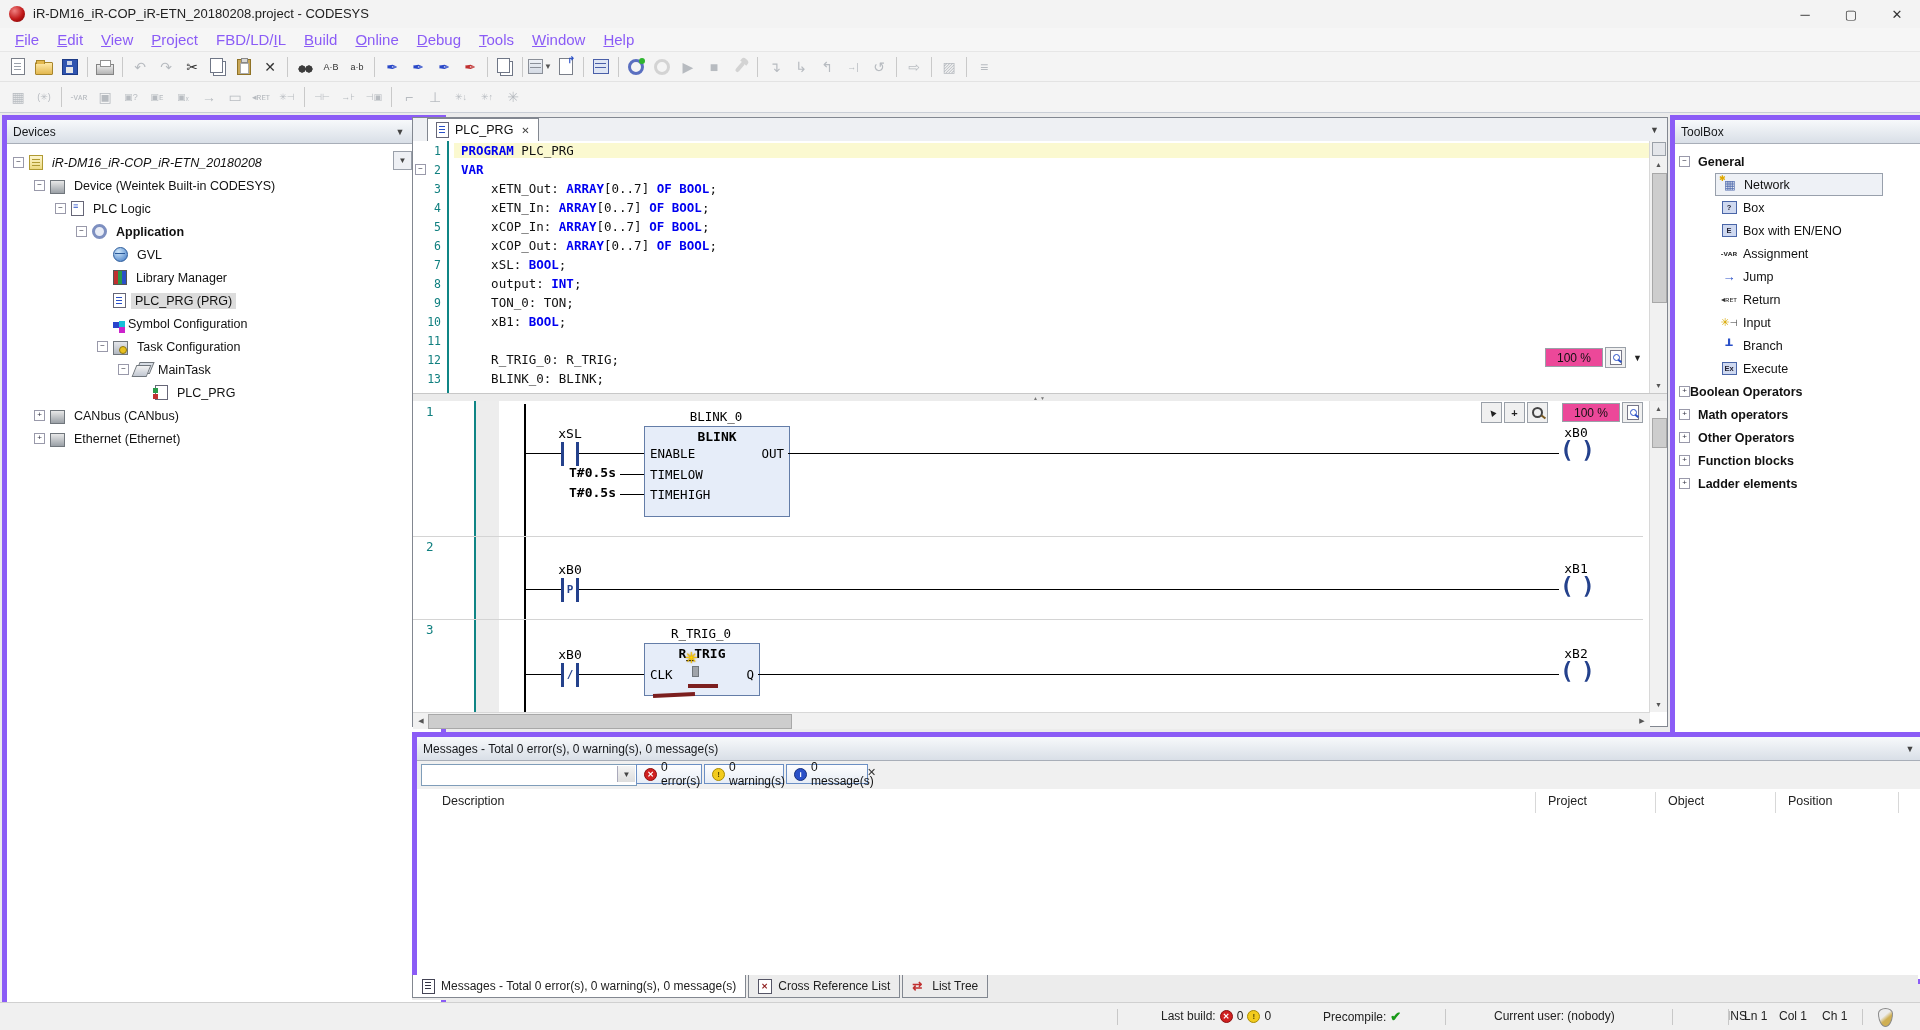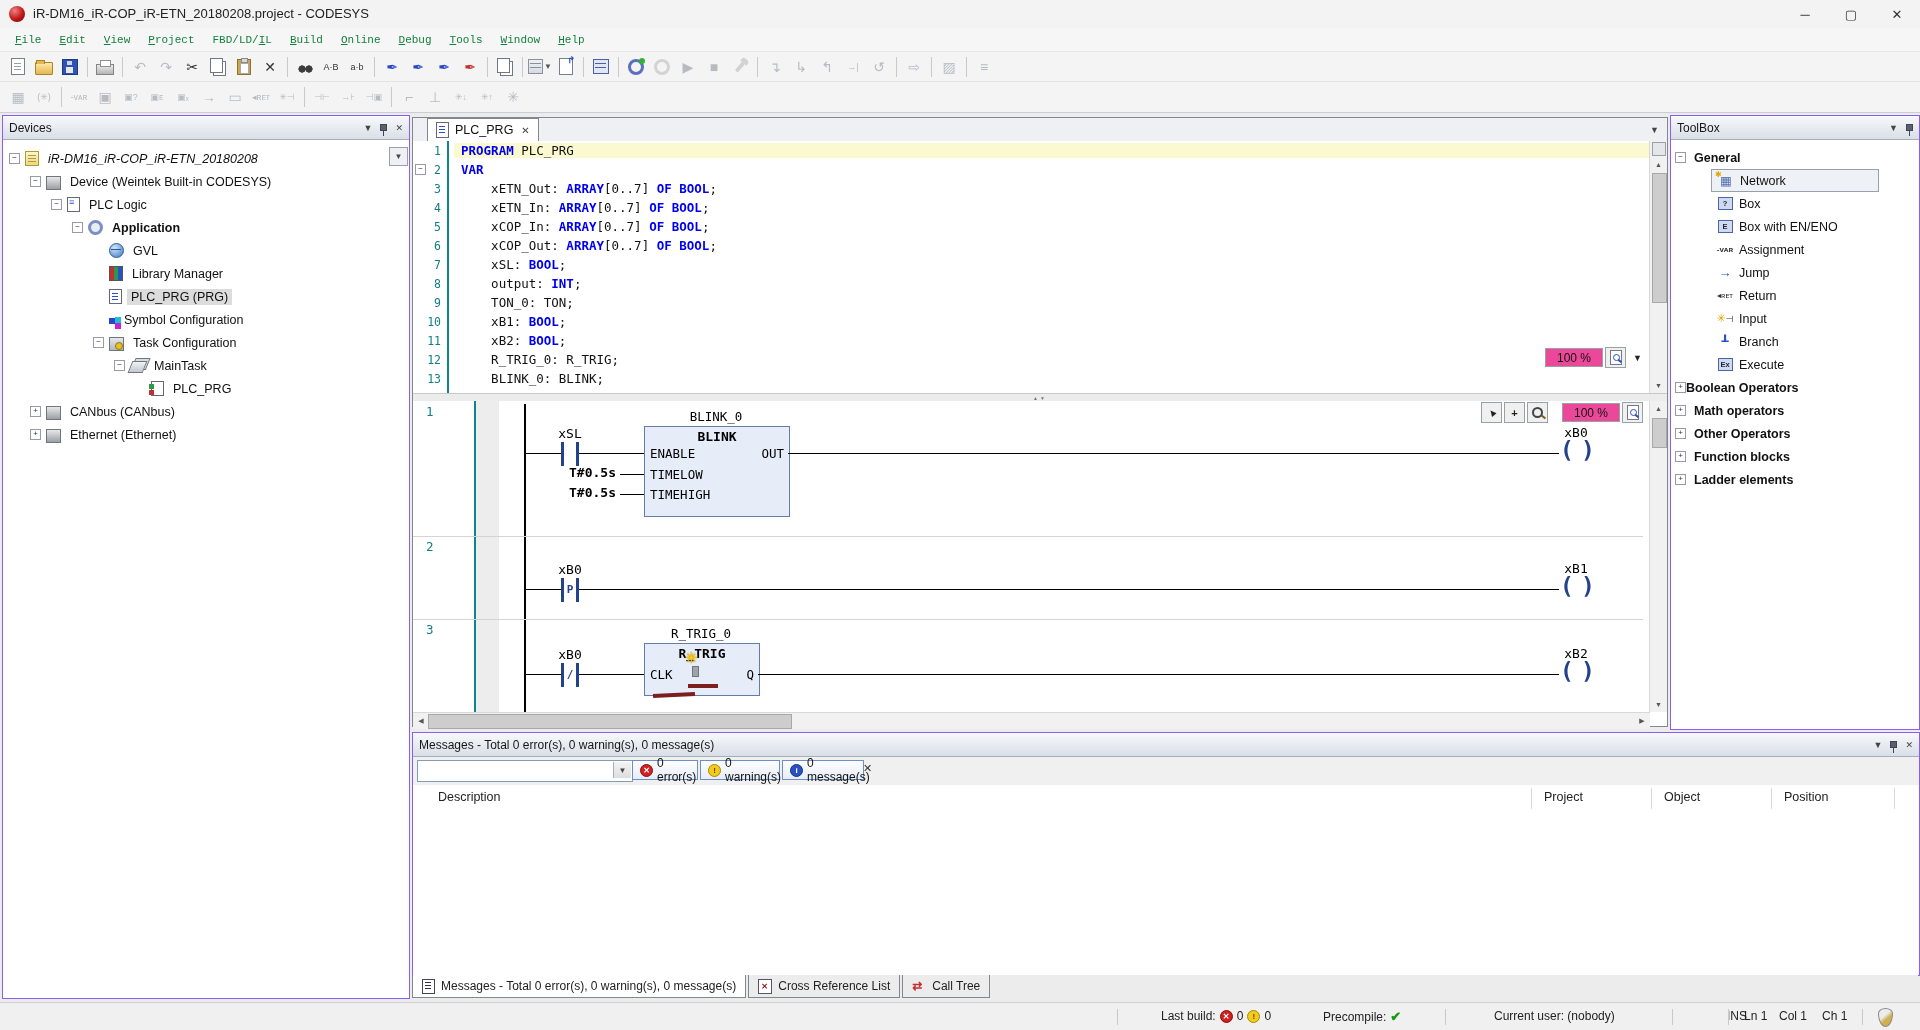--- a/index.html
+++ b/index.html
@@ -4,21 +4,21 @@
 <style>
   html,body{margin:0;padding:0;background:#e6e6e6;font-family:"Liberation Sans",sans-serif;}
   #app{position:relative;width:1920px;height:1030px;background:#ececec;overflow:hidden;font-size:12px;color:#111;}
   .abs{position:absolute;}
   
   #titlebar{left:0;top:0;width:1920px;height:28px;background:#f3f3f3;border-bottom:1px solid #e2e2e2;}
   #title-icon{left:9px;top:6px;width:16px;height:16px;border-radius:50%;background:radial-gradient(circle at 35% 30%,#f08080,#c01818 55%,#6d0000);}
   #title-text{left:33px;top:6px;font-size:13px;color:#222;}
   .winbtn{top:0;width:46px;height:28px;display:flex;align-items:center;justify-content:center;font-size:13px;color:#333;}
   #menubar{left:0;top:28px;width:1920px;height:24px;background:#f6f6f6;display:flex;align-items:center;padding-left:6px;box-sizing:border-box;border-bottom:1px solid #e6e6e6;}
-  .menu-item{padding:3px 9px;font-size:11px;color:#15803d;font-family:Liberation Mono, monospace;}
+  .menu-item{padding:3px 9px;font-size:15px;color:#8b5cf6;}
   .menu-item u{text-decoration:underline;}
   .toolbar{left:0;width:1920px;height:30px;background:#f4f4f4;display:flex;align-items:center;padding-left:5px;box-sizing:border-box;}
   #toolbar1{top:52px;border-bottom:1px solid #e3e3e3;}
   #toolbar2{top:82px;height:31px;border-bottom:1px solid #c9ced6;}
   .tb-btn{width:24px;height:24px;display:inline-flex;align-items:center;justify-content:center;margin:0 1px;font-size:14px;color:#333;flex:none;}
   .tb-btn.small{font-size:9px;letter-spacing:0;}
   .tb-btn.dis{color:#b7bbc0;}
   .tb-btn.dis .ci{opacity:.45;filter:grayscale(1);}
   .tb-sep{width:1px;height:20px;background:#c9c9c9;margin:0 4px;flex:none;}
   .tb-dd{font-size:8px;color:#555;margin-left:1px;}
@@ -58,21 +58,21 @@
   .ci-pin::after{content:"";position:absolute;left:2px;top:6px;width:1px;height:5px;background:#3e4450;}
   .ci-pou{width:11px;height:14px;background:#fff;border:1px solid #667;}
   .ci-pou::after{content:"";position:absolute;left:2px;top:3px;width:6px;height:1px;background:#2a50c8;box-shadow:0 3px 0 #2a50c8,0 6px 0 #2a50c8;}
   .ci-msglist{width:11px;height:13px;background:#fff;border:1px solid #445;}
   .ci-msglist::after{content:"";position:absolute;left:2px;top:2px;width:6px;height:1px;background:#334;box-shadow:0 3px 0 #334,0 6px 0 #334;}
   .ci-crossref{width:12px;height:13px;background:#fff;border:1px solid #556;}
   .ci-crossref::after{content:"✕";position:absolute;left:2px;top:2px;font-size:8px;color:#8c1a1a;font-weight:bold;}
   .ci-calltree{width:14px;height:14px;color:#c03030;font-size:12px;font-weight:bold;}
   .ci-calltree::after{content:"⇄";position:absolute;left:0;top:0;}
   
-  .panel{background:#fff;border:1px solid #8b5cf6;}
+  .panel{background:#fff;border:5px solid #8b5cf6;padding-left:28px;}
   .panel-header{position:absolute;left:0;top:0;right:0;height:24px;background:linear-gradient(#f7f9fb,#d9dfe7);border-bottom:1px solid #a8aeb8;display:flex;align-items:center;padding:0 6px;box-sizing:border-box;font-size:12px;color:#15171a;}
   .ph-icons{margin-left:auto;display:flex;align-items:center;gap:8px;}
   .ph-ic{font-size:9px;color:#444;}
   
   #devices-tree{position:absolute;left:0;top:25px;right:0;bottom:0;overflow:hidden;padding-top:6px;}
   .tree-row{height:23px;display:flex;align-items:center;font-size:12.5px;white-space:nowrap;}
   .expander{width:9px;height:9px;border:1px solid #99a;background:#fff;font-size:8px;line-height:7px;text-align:center;color:#334;flex:none;box-sizing:content-box;}
   .ti{width:15px;height:14px;margin:0 5px 0 5px;flex:none;position:relative;}
   .tree-label{padding:1px 4px;}
   .tree-label.sel{background:#dcdcdc;}
@@ -506,21 +506,20 @@
         <div class="code-row">
           <span class="ln">9</span>
           <span class="code-text"><span class="pl">    TON_0: TON;</span></span>
         </div>
         <div class="code-row">
           <span class="ln">10</span>
           <span class="code-text"><span class="pl">    xB1: </span><span class="kw">BOOL</span><span class="pl">;</span></span>
         </div>
         <div class="code-row">
           <span class="ln">11</span>
-          <span class="code-text"><span class="pl">    xB2: </span><span class="kw">BOOL</span><span class="pl">;</span></span>
         </div>
         <div class="code-row">
           <span class="ln">12</span>
           <span class="code-text"><span class="pl">    R_TRIG_0: R_TRIG;</span></span>
         </div>
         <div class="code-row">
           <span class="ln">13</span>
           <span class="code-text"><span class="pl">    BLINK_0: BLINK;</span></span>
         </div>
       </div>
@@ -782,21 +781,21 @@
       <div class="btab active">
         <span class="ci ci-msglist"></span>
         <span>Messages - Total 0 error(s), 0 warning(s), 0 message(s)</span>
       </div>
       <div class="btab">
         <span class="ci ci-crossref"></span>
         <span>Cross Reference List</span>
       </div>
       <div class="btab">
         <span class="ci ci-calltree"></span>
-        <span>Call Tree</span>
+        <span>List Tree</span>
       </div>
     </div>
 
   <div class="abs" id="statusbar">
     <div class="sb-sep" style="left:1117px;"></div>
     <div class="sb-item" style="left:1161px;">
       <span>Last build:</span>
       <span class="st-circle st-error">✕</span>
       <span>0</span>
       <span class="st-circle st-warn">!</span>

